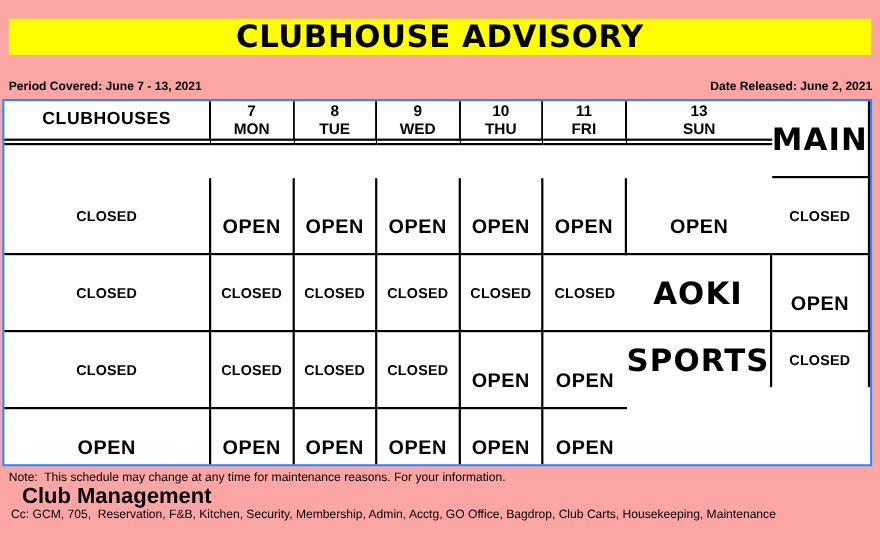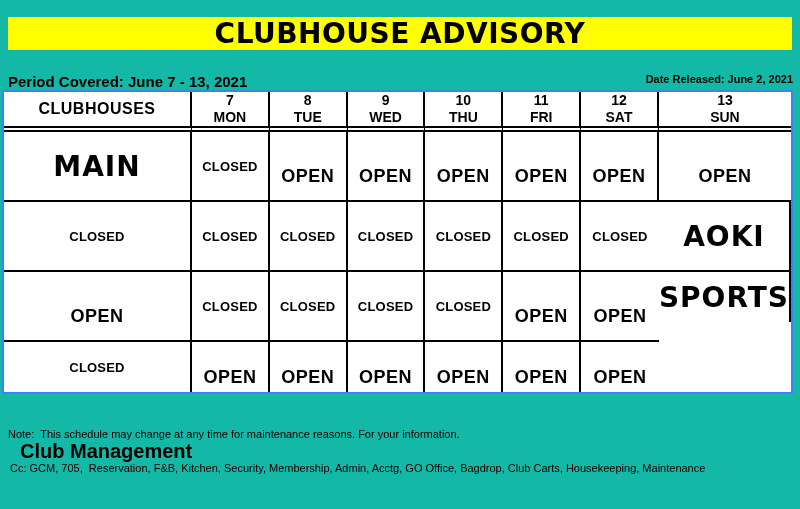--- a/index.html
+++ b/index.html
@@ -3,38 +3,38 @@
 <meta charset="utf-8">
 <style>
   * { box-sizing: border-box; margin: 0; padding: 0; }
   html, body { background: #ffffff; }
   body {
     width: 800px; height: 509px;
     font-family: "Liberation Sans", sans-serif;
     color: #000000;
     overflow: hidden;
   }
-  .page { position: relative; width: 800px; height: 509px; background: #14b8a6; }
+  .page { position: relative; width: 800px; height: 509px; background: #fca5a5; }
 
   
   .banner {
     position: absolute; left: 8px; top: 17px; width: 784px; height: 33px;
     background: #FFFF00;
     display: flex; align-items: center; justify-content: center;
   }
   .banner-title {
     font-family: "DejaVu Sans", sans-serif;
     font-weight: bold; font-size: 28px; letter-spacing: 0.5px;
     color: #000000; white-space: nowrap;
   }
 
   
   .meta-period {
     position: absolute; left: 8px; top: 73px;
-    font-size: 15px; font-weight: bold; white-space: pre;
+    font-size: 11px; font-weight: bold; white-space: pre;
   }
   .meta-date {
     position: absolute; right: 7px; top: 73px;
     font-size: 11px; font-weight: bold; white-space: pre;
   }
 
   
   .grid {
     position: absolute; left: 2px; top: 90px; width: 791px;
     border: 2px solid #3b82f6;
@@ -116,24 +116,20 @@
       <span class="day-name">WED</span>
     </div>
     <div class="h-cell">
       <span class="day-num">10</span>
       <span class="day-name">THU</span>
     </div>
     <div class="h-cell">
       <span class="day-num">11</span>
       <span class="day-name">FRI</span>
     </div>
-    <div class="h-cell">
-      <span class="day-num">12</span>
-      <span class="day-name">SAT</span>
-    </div>
     <div class="h-cell last">
       <span class="day-num">13</span>
       <span class="day-name">SUN</span>
     </div>
 
     <div class="b-cell">
       <span class="row-label">MAIN</span>
     </div>
     <div class="b-cell">
         <span class="status closed">CLOSED</span>

